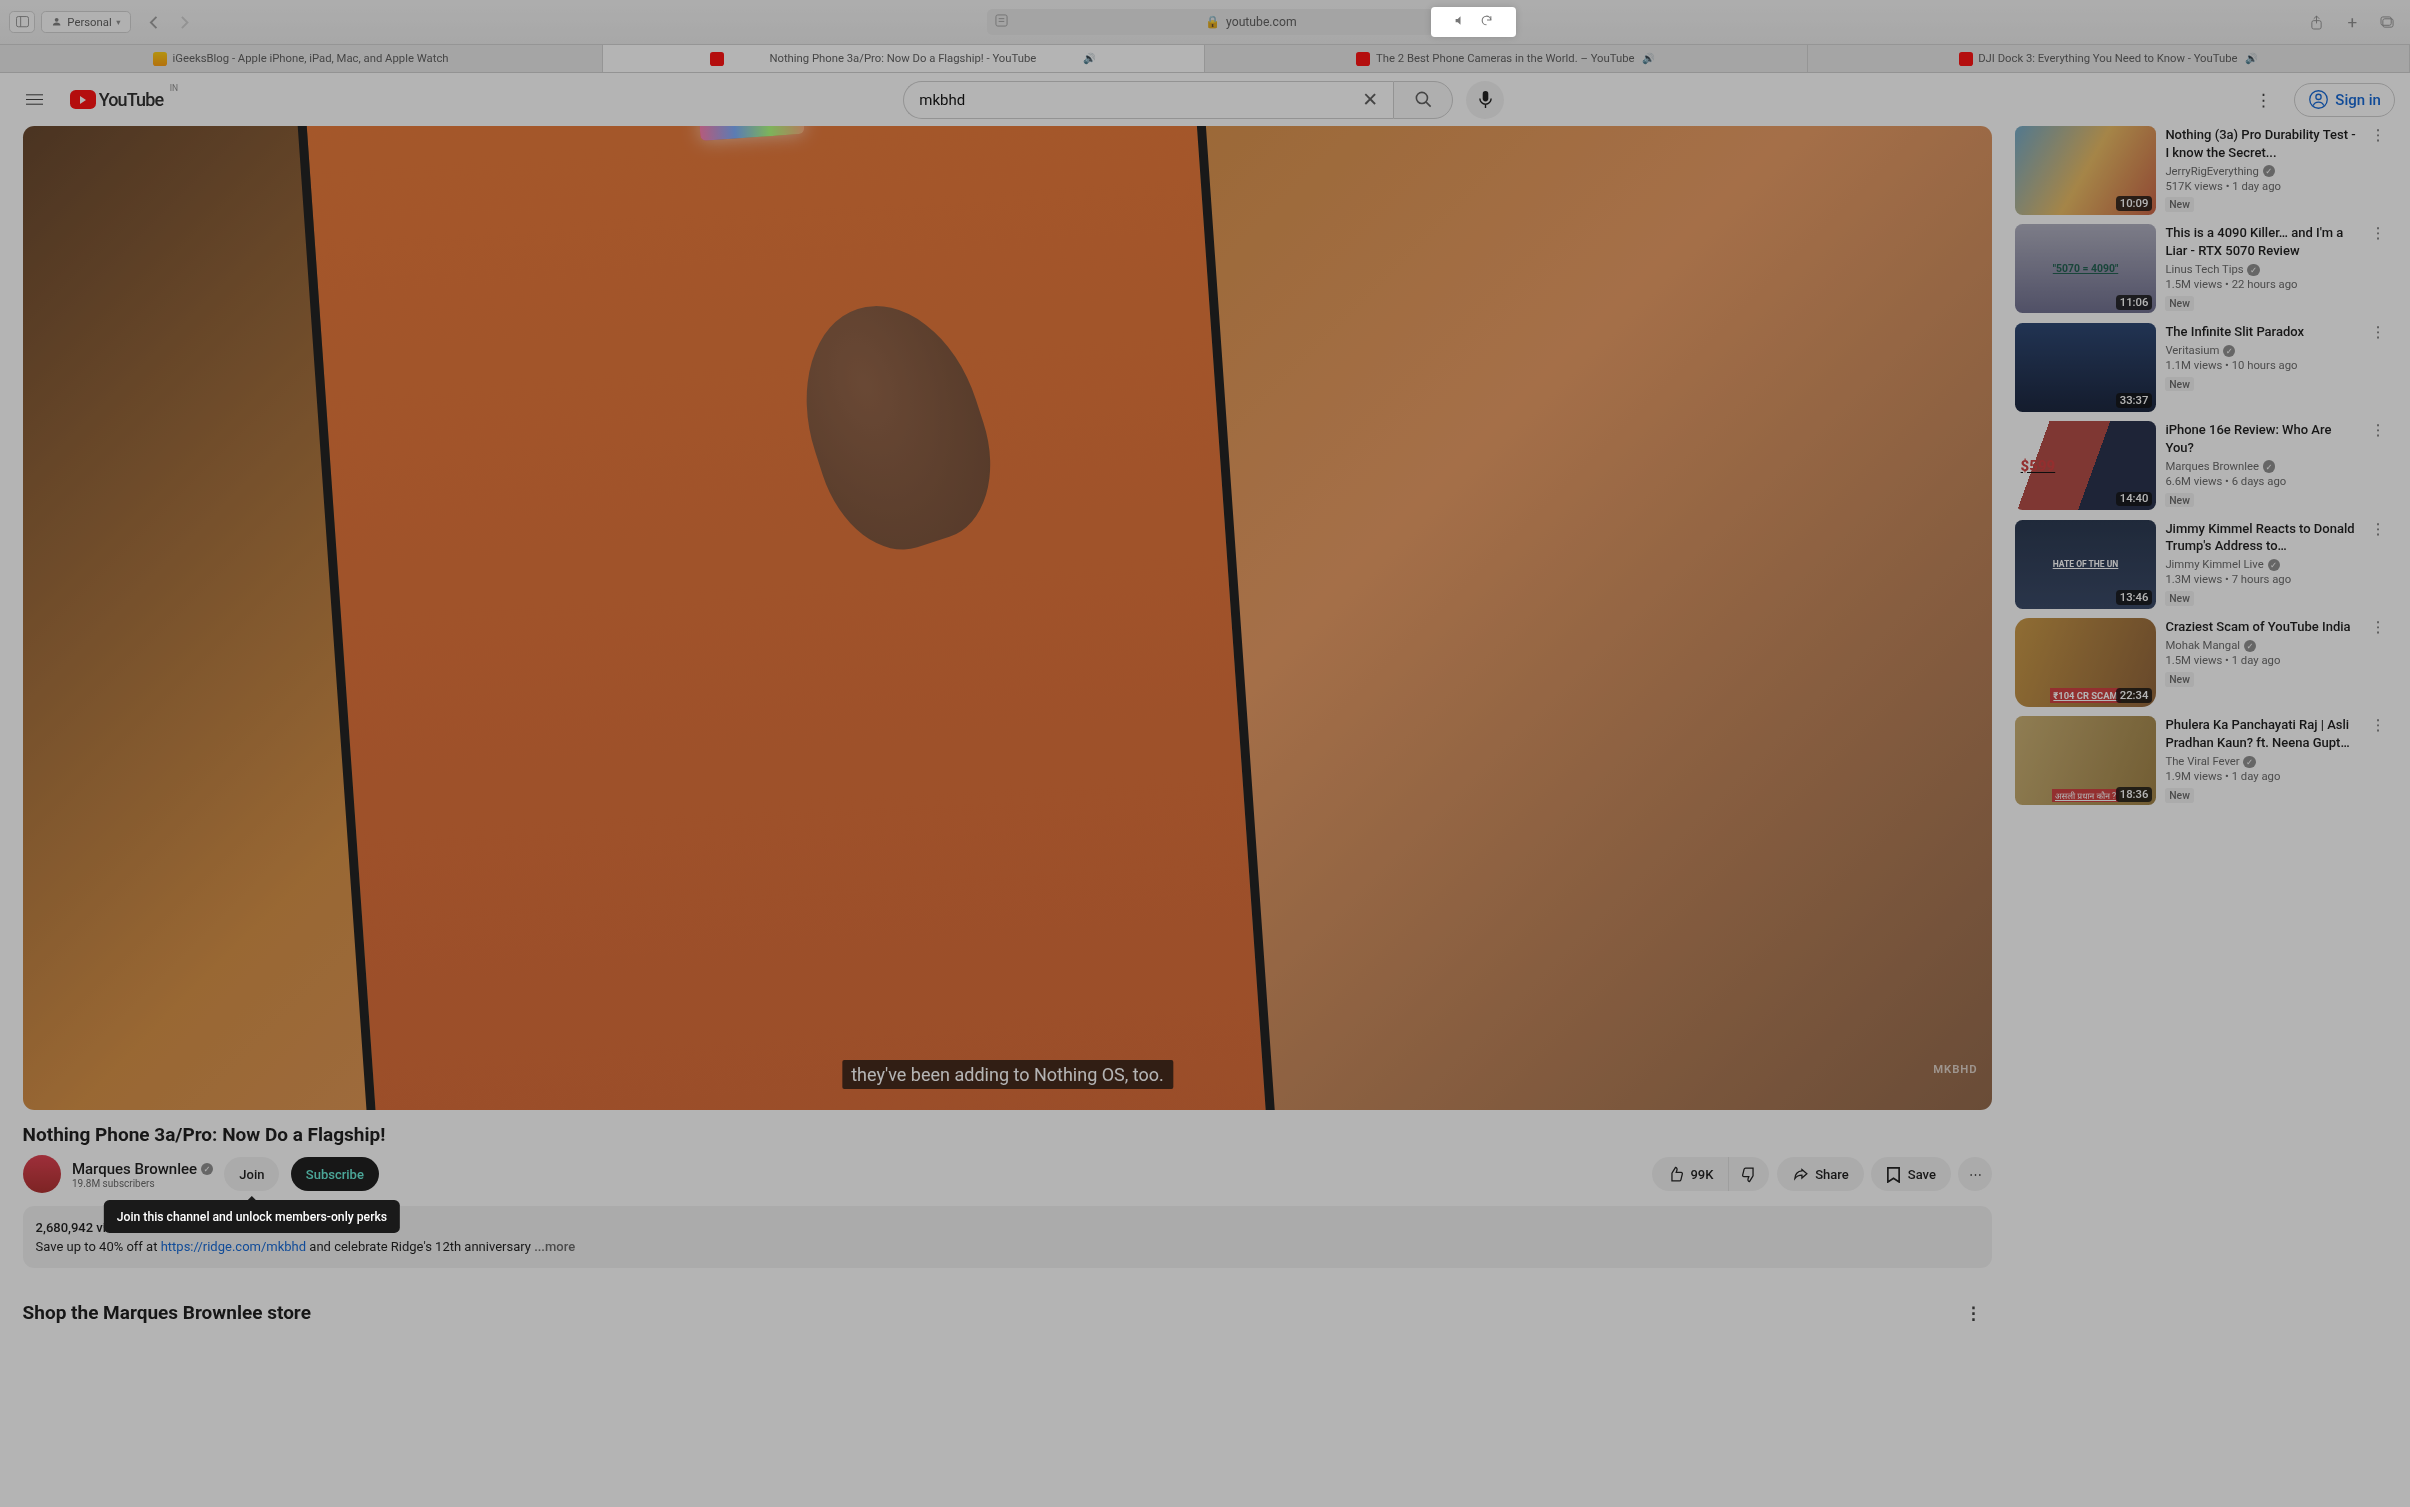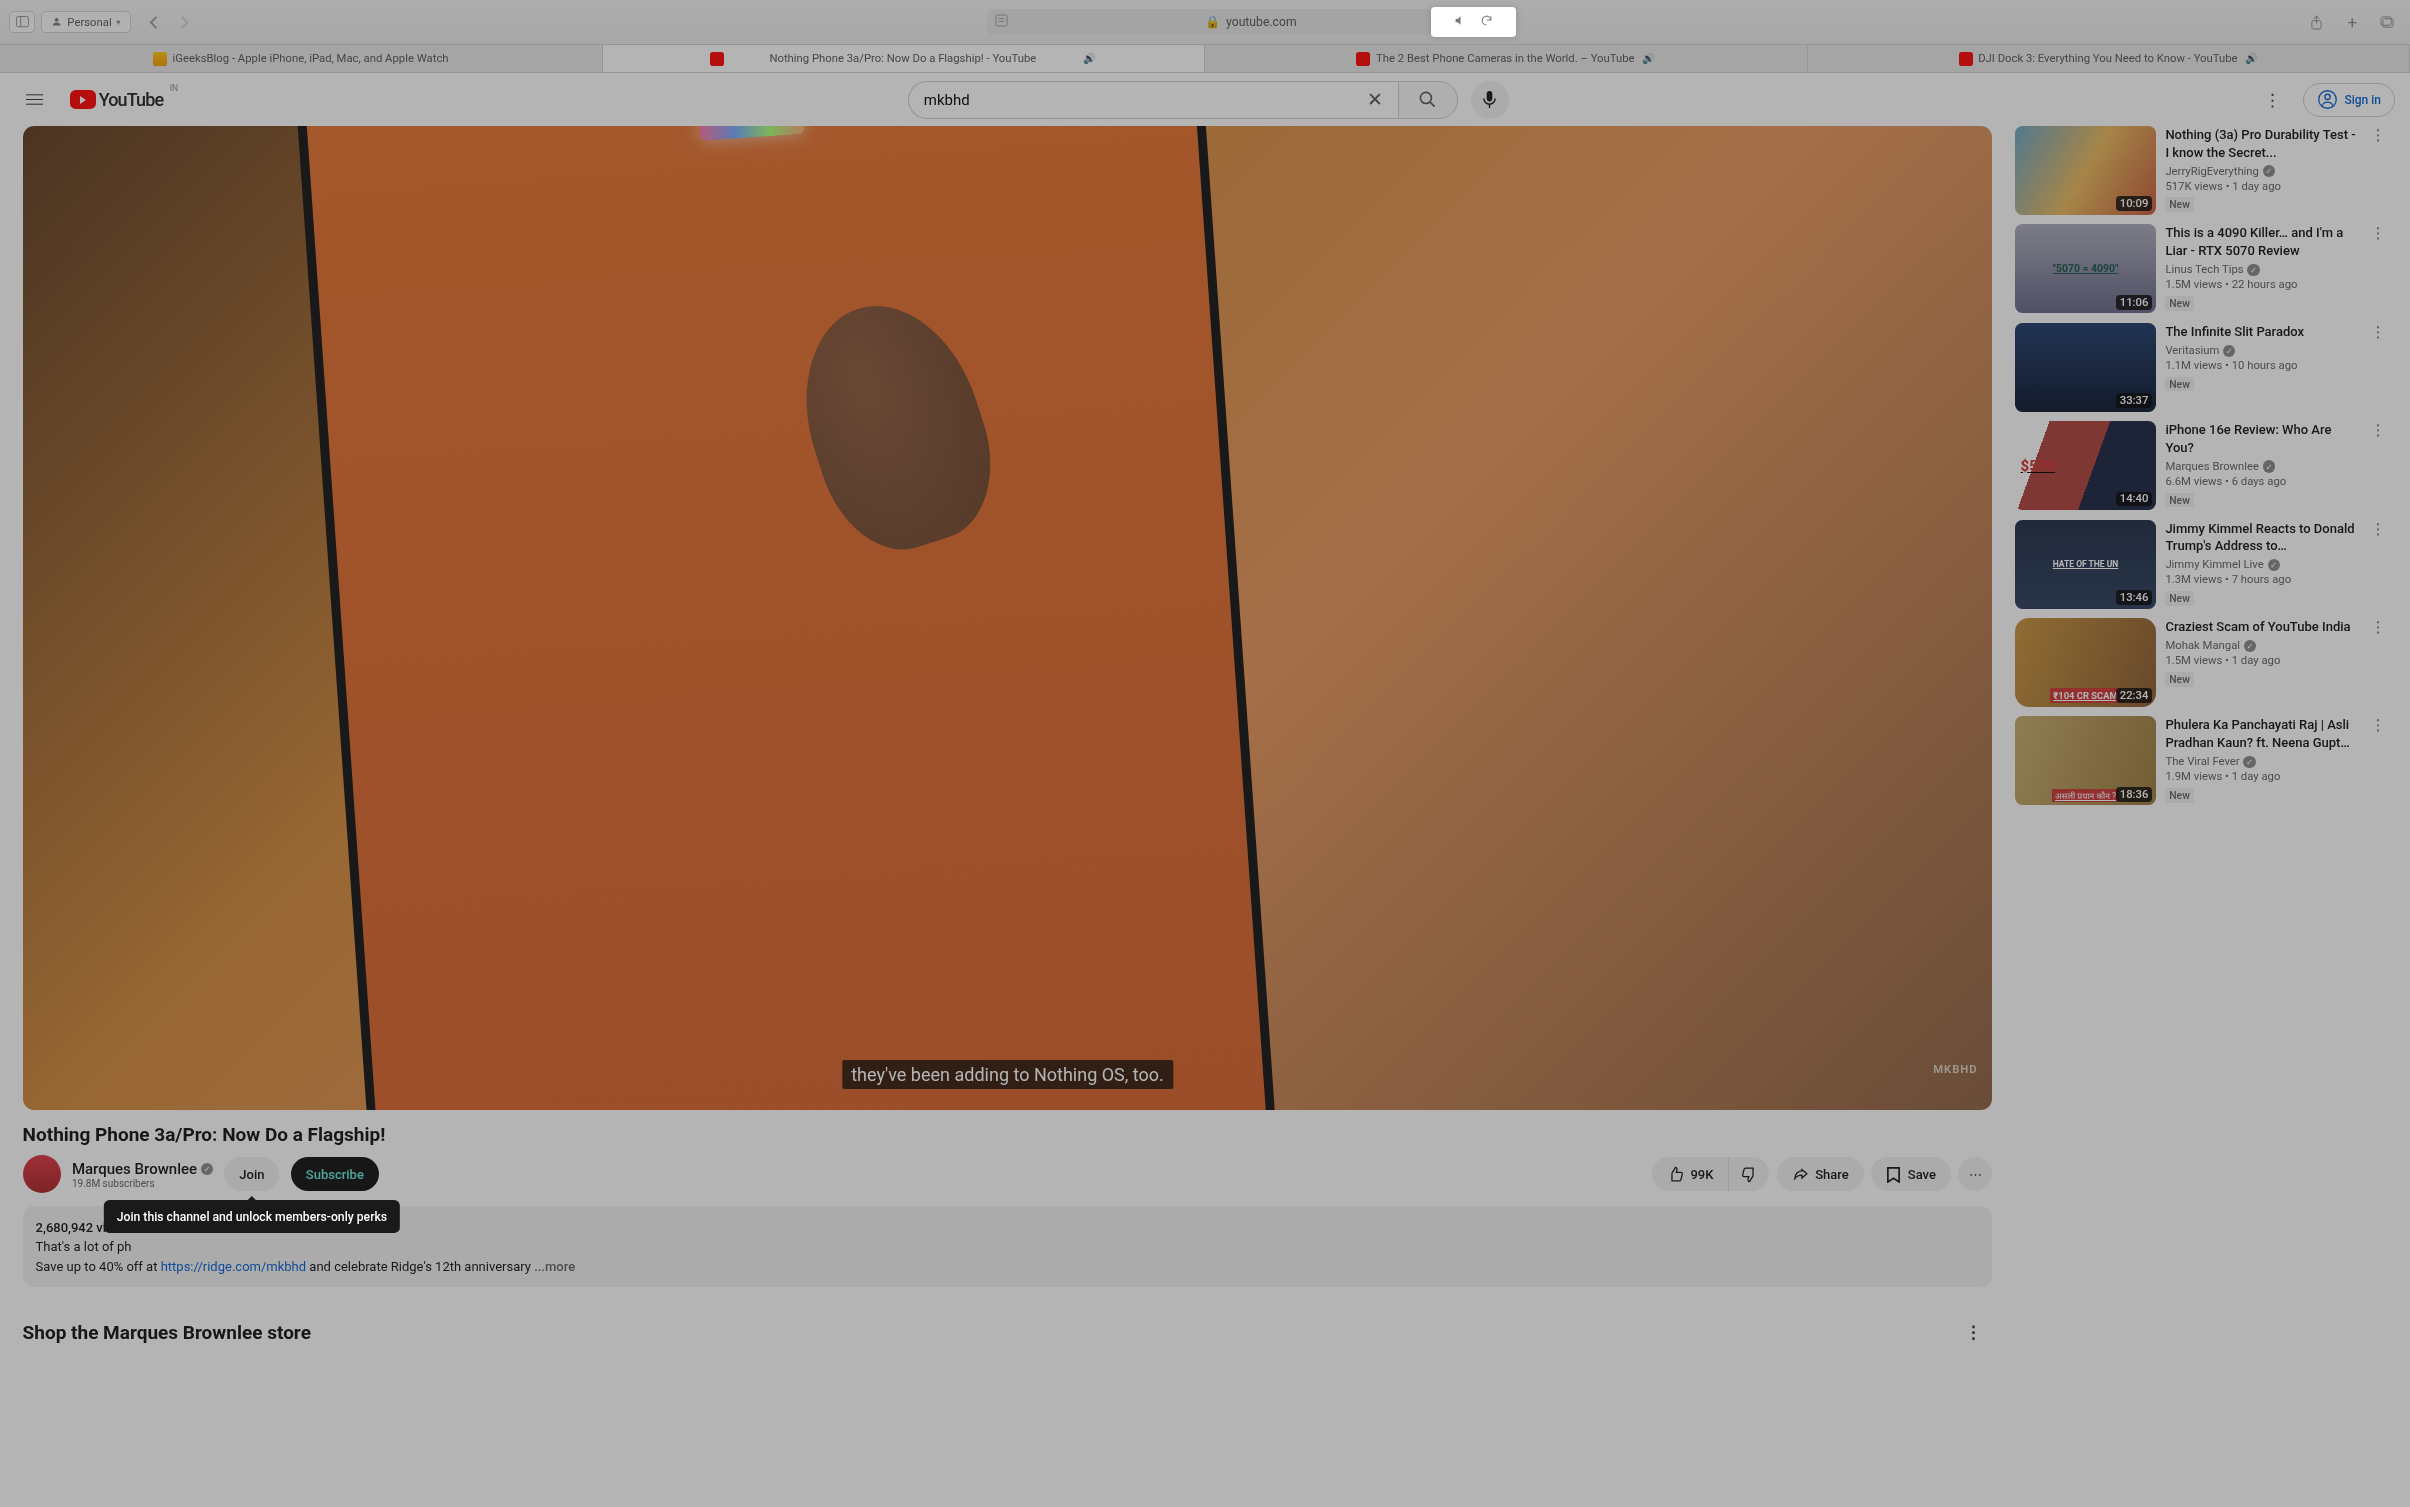--- a/index.html
+++ b/index.html
@@ -38,21 +38,21 @@
 .yt-logo .cc { position: absolute; top: -5.6px; right: -15px; font-size: 8.5px; color: #888; }
 .yt-center { display: flex; align-items: center; gap: 13px; }
 .search-form { display: flex; align-items: center; height: 38px; }
 .search-box { width: 490px; height: 38px; border: 0.9px solid #ccc; border-right: none; border-radius: 38px 0 0 38px; display: flex; align-items: center; padding: 0 15px; gap: 7.5px; }
 .search-box input { flex: 1; border: none; outline: none; font-size: 15px; background: transparent; }
 .clear-btn { font-size: 19px; color: #555; cursor: pointer; }
 .search-btn { width: 60px; height: 38px; border: 0.9px solid #ccc; border-radius: 0 38px 38px 0; background: #f8f8f8; display: flex; align-items: center; justify-content: center; cursor: pointer; }
 .voice-btn { width: 38px; height: 38px; border-radius: 50%; background: #f2f2f2; display:flex;align-items:center;justify-content:center;cursor:pointer; }
 .yt-right { display: flex; align-items: center; gap: 11.3px; }
 .kebab { width: 38px; height: 38px; display:flex;align-items:center;justify-content:center;cursor:pointer;color:#333;font-size:17px; }
-.signin-btn { height: 34px; border: 0.9px solid #ccc; border-radius: 17px; display: flex; align-items: center; gap: 6.6px; padding: 0 13px; color: #065fd4; font-size: 12px; font-weight: 500; cursor: pointer; }
+.signin-btn { height: 34px; border: 0.9px solid #ccc; border-radius: 17px; display: flex; align-items: center; gap: 6.6px; padding: 0 13px; color: #065fd4; font-size: 15px; font-weight: 500; cursor: pointer; }
 
 
 .page { display: flex; height: calc(100vh - 45px - 28px - 53px); overflow: hidden; }
 .main-col { flex: 1; padding: 0 22.6px 0 22.6px; overflow-y: auto; }
 .side-col { width: 395px; padding: 0 22.6px 0 0; overflow-y: auto; }
 
 
 .player { width: 100%; aspect-ratio: 917/458; background: linear-gradient(135deg,#5d3a1f,#d68a3a 35%, #e8965a 60%, #8d6040); border-radius: 11.3px; position: relative; overflow: hidden; margin-top: 0; }
 .phone-mock { position:absolute; left:16%; top:-8%; width:46%; height:130%; background: linear-gradient(#e8712c,#d6602a); border-radius: 36px; border: 9.4px solid #111; transform: rotate(-4deg); }
 .phone-notch { position:absolute;top:56px;left:50%;transform:translateX(-50%);width:104px;height:23.5px;background:linear-gradient(90deg,#f7a,#7af,#af7,#fa7);border-radius:5.6px;box-shadow:0 0 19px rgba(255,255,255,0.6); }
@@ -332,21 +332,20 @@
           <span>Save</span>
         </div>
         <div class="chip light circle">⋯</div>
       </div>
     </div>
 
     <div class="desc-box">
       <div class="meta-line">
         <span>2,680,942 views</span>
       </div>
-      <div>That's a lot of ph</div>
       <div>
         <span>Save up to 40% off at </span><a href="#">https://ridge.com/mkbhd</a><span> and celebrate Ridge's 12th anniversary</span>
         <span class="more">...more</span>
       </div>
     </div>
 
     <div class="store-row">
       <span>Shop the Marques Brownlee store</span>
       <span class="kebab">⋮</span>
     </div>

